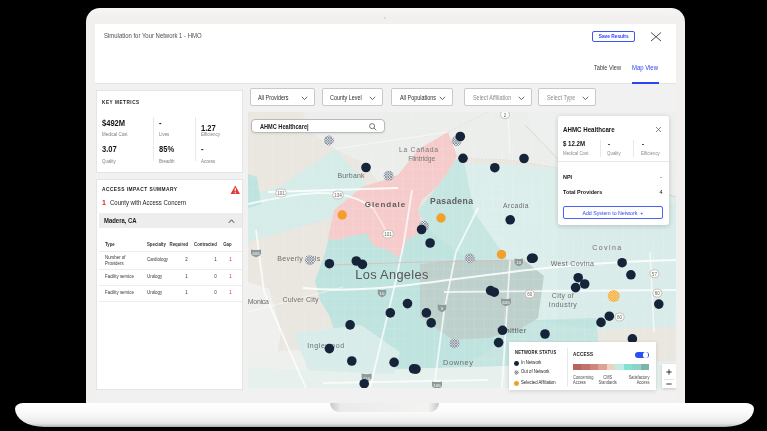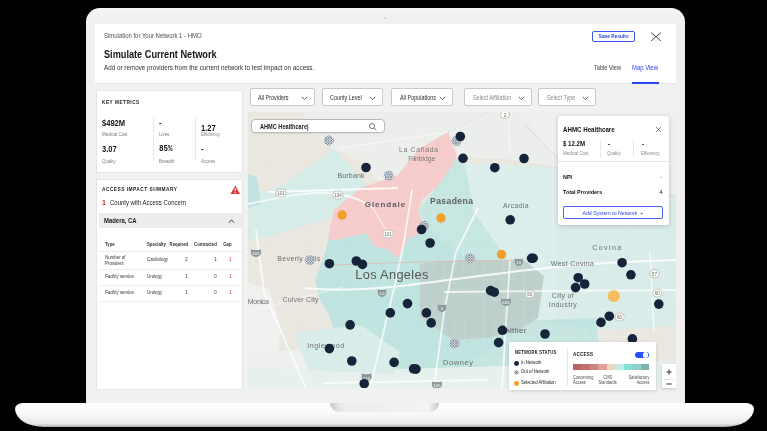--- a/index.html
+++ b/index.html
@@ -29,42 +29,40 @@
 .base{position:absolute;left:15px;top:403px;width:739px;height:24px;background:linear-gradient(180deg,#ffffff 0%,#fbfbfb 35%,#f3f3f3 62%,#e6e6e6 85%,#c0c0c0 97%,#909090 100%);border-radius:8px 8px 30px 30px / 6px 6px 19px 19px}
 .notch{position:absolute;left:315px;top:0;width:109px;height:8.5px;background:linear-gradient(90deg,#c8c8c8 0%,#ebebeb 10%,#f3f3f2 90%,#c8c8c8 100%);border-radius:0 0 9px 9px}
 </style></head>
 <body>
 <div id="stage">
 <div class="screen">
       <div class="win">
 
 <div class="hdr"></div>
 <div class="t" style="left:9.4px;top:8.0px;"><span class="sx" style="font-size:7.0px;color:#4f4f4f;transform:scaleX(0.85)">Simulation for Your Network 1 - HMO</span></div>
-<div class="t" style="left:9.4px;top:24.8px;"><span class="sx" style="font-size:10.2px;color:#141414;font-weight:bold;transform:scaleX(0.9)">Simulate Current Network</span></div>
-<div class="t" style="left:9.4px;top:40.4px;"><span class="sx" style="font-size:7.7px;color:#2e2e2e;transform:scaleX(0.82)">Add or remove providers from the current network to test impact on access.</span></div>
 <div style="position:absolute;left:497.4px;top:7.1px;width:42.6px;height:10.7px;border:1px solid #3d56f0;border-radius:2px;background:#fff;text-align:center;font-size:0;line-height:0"><span class="sx" style="font-size:6px;font-weight:bold;color:#2b46f0;transform:scaleX(.8);transform-origin:50% 0;line-height:9.7px">Save Results</span></div>
 <svg style="position:absolute;left:554.5px;top:8.4px" width="12" height="9.5" viewBox="0 0 12 9.5">
           <path d="M1 .5 L11 9 M11 .5 L1 9" stroke="#4a4a4a" stroke-width="1"></path>
         </svg>
 <div class="t" style="left:498.7px;top:39.7px;"><span class="sx" style="font-size:6.6px;color:#3c3c3c;transform:scaleX(0.85)">Table View</span></div>
 <div class="t" style="left:537.1px;top:39.7px;"><span class="sx" style="font-size:6.6px;color:#2b46f0;transform:scaleX(0.9)">Map View</span></div>
 <div style="position:absolute;left:537.3px;top:58px;width:26.5px;height:2.3px;background:#2b46f0"></div>
 <div class="card km">
 <div class="t" style="left:5.1px;top:7.6px;"><span class="sx" style="font-size:5.2px;color:#1a1a1a;font-weight:bold;letter-spacing:0.6px;transform:scaleX(0.9)">KEY METRICS</span></div>
 <div class="kmdiv" style="left:56.4px;top:26px;height:44px"></div>
 <div class="kmdiv" style="left:98.2px;top:26px;height:44px"></div>
 <div class="t" style="left:4.5px;top:27.6px;"><span class="sx" style="font-size:8.4px;color:#141414;font-weight:bold;transform:scaleX(0.9)">$492M</span></div>
 <div class="t" style="left:4.5px;top:40.2px;"><span class="sx" style="font-size:5.4px;color:#7d7d7d;transform:scaleX(0.82)">Medical Cost</span></div>
 <div class="t" style="left:61.5px;top:27.6px;"><span class="sx" style="font-size:8.4px;color:#141414;font-weight:bold;transform:scaleX(0.9)">-</span></div>
 <div class="t" style="left:61.5px;top:40.2px;"><span class="sx" style="font-size:5.4px;color:#7d7d7d;transform:scaleX(0.82)">Lives</span></div>
 <div class="t" style="left:103.5px;top:33px;"><span class="sx" style="font-size:8.4px;color:#141414;font-weight:bold;transform:scaleX(0.9)">1.27</span></div>
 <div class="t" style="left:103.5px;top:40.2px;"><span class="sx" style="font-size:5.4px;color:#7d7d7d;transform:scaleX(0.82)">Efficiency</span></div>
 <div class="t" style="left:4.5px;top:54.4px;"><span class="sx" style="font-size:8.4px;color:#141414;font-weight:bold;transform:scaleX(0.9)">3.07</span></div>
 <div class="t" style="left:4.5px;top:67.2px;"><span class="sx" style="font-size:5.4px;color:#7d7d7d;transform:scaleX(0.82)">Quality</span></div>
-<div class="t" style="left:61.5px;top:54.4px;font-family:Liberation Mono, monospace;"><span class="sx" style="font-size:8.4px;color:#141414;font-weight:bold;transform:scaleX(0.9)">85%</span></div>
+<div class="t" style="left:61.5px;top:54.4px;"><span class="sx" style="font-size:8.4px;color:#141414;font-weight:bold;transform:scaleX(0.9)">85%</span></div>
 <div class="t" style="left:61.5px;top:67.2px;"><span class="sx" style="font-size:5.4px;color:#7d7d7d;transform:scaleX(0.82)">Breadth</span></div>
 <div class="t" style="left:103.5px;top:54.4px;"><span class="sx" style="font-size:8.4px;color:#141414;font-weight:bold;transform:scaleX(0.9)">-</span></div>
 <div class="t" style="left:103.5px;top:67.2px;"><span class="sx" style="font-size:5.4px;color:#7d7d7d;transform:scaleX(0.82)">Access</span></div>
 </div>
 <div class="card ai">
 <div class="t" style="left:4.6px;top:6.2px;"><span class="sx" style="font-size:5.4px;color:#1a1a1a;font-weight:bold;letter-spacing:0.5px;transform:scaleX(0.9)">ACCESS IMPACT SUMMARY</span></div>
 <svg style="position:absolute;left:132.5px;top:5px" width="10.5" height="9.5" viewBox="0 0 12 11">
             <path d="M6 0.5 L11.5 10.5 L0.5 10.5 Z" fill="#e03a3a"></path>
             <rect x="5.35" y="3.6" width="1.3" height="3.6" fill="#fff"></rect>
             <rect x="5.35" y="8.3" width="1.3" height="1.3" fill="#fff"></rect>

